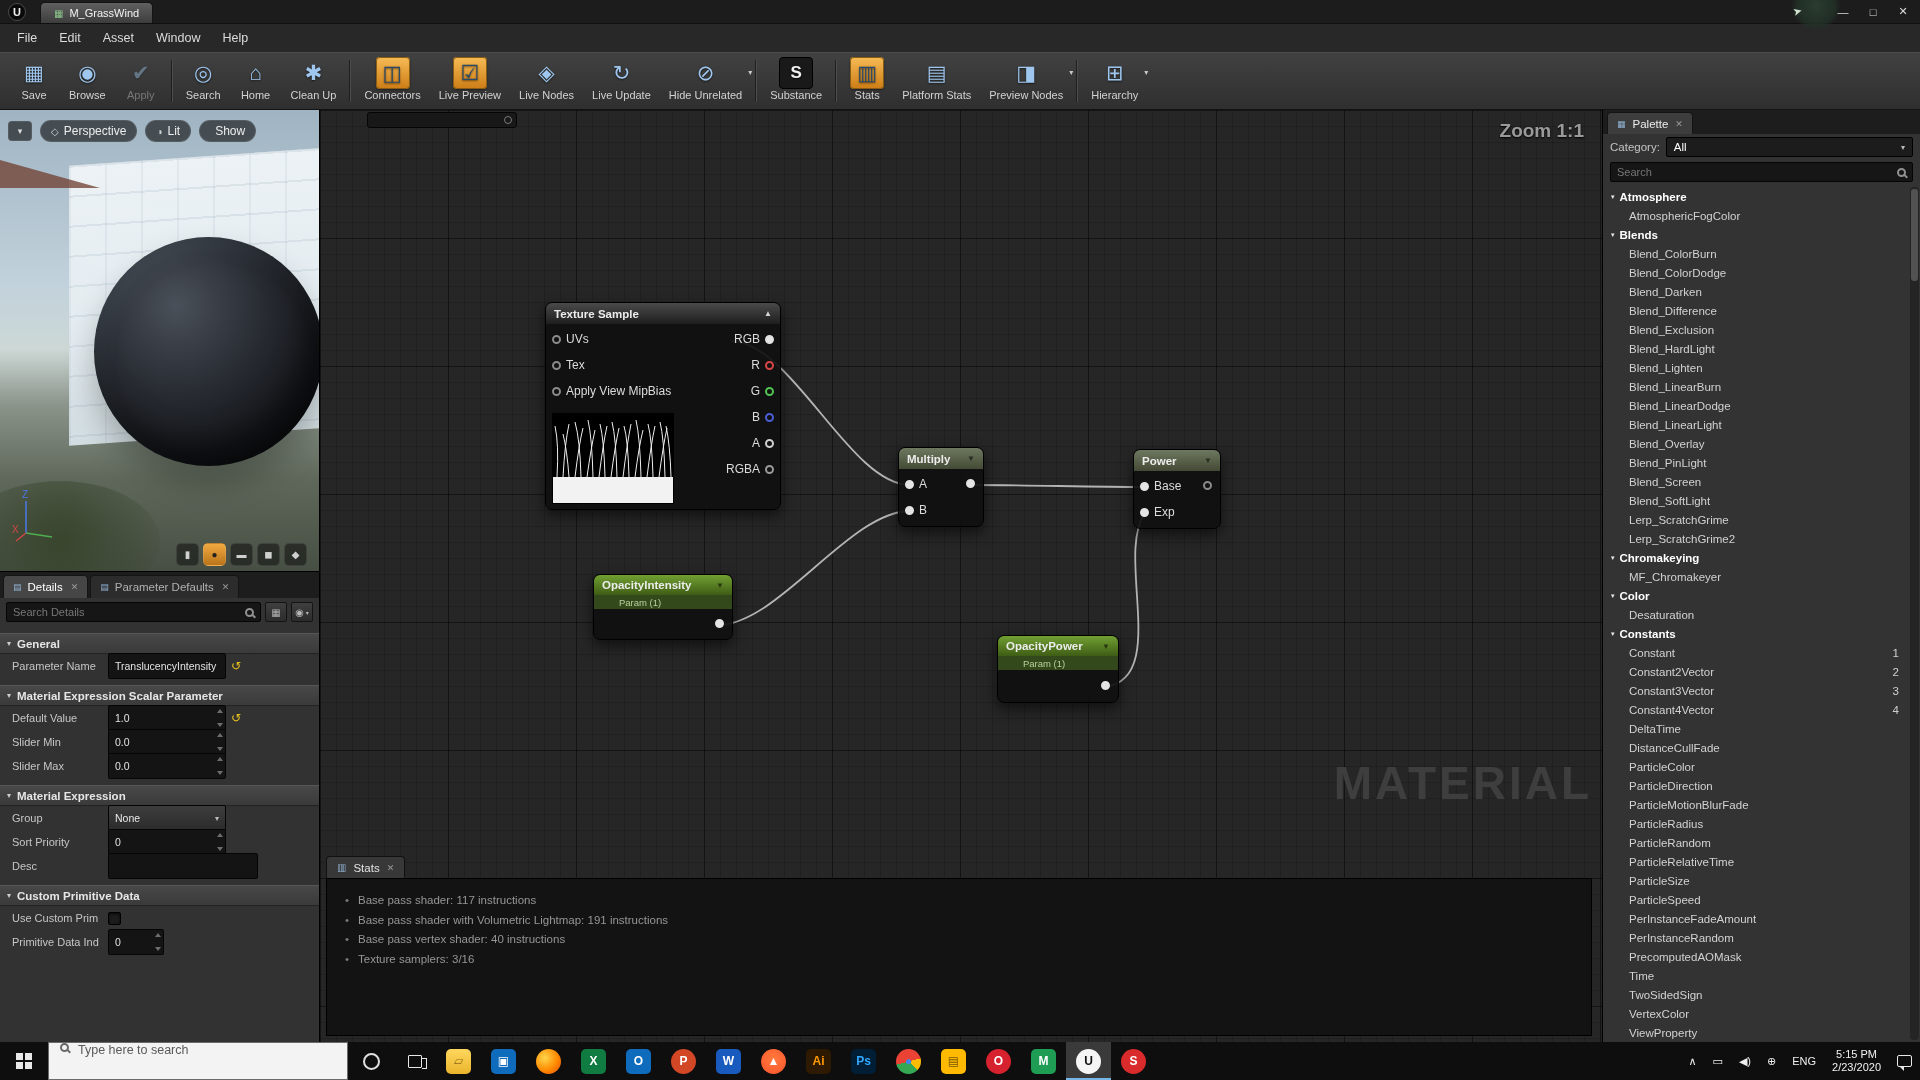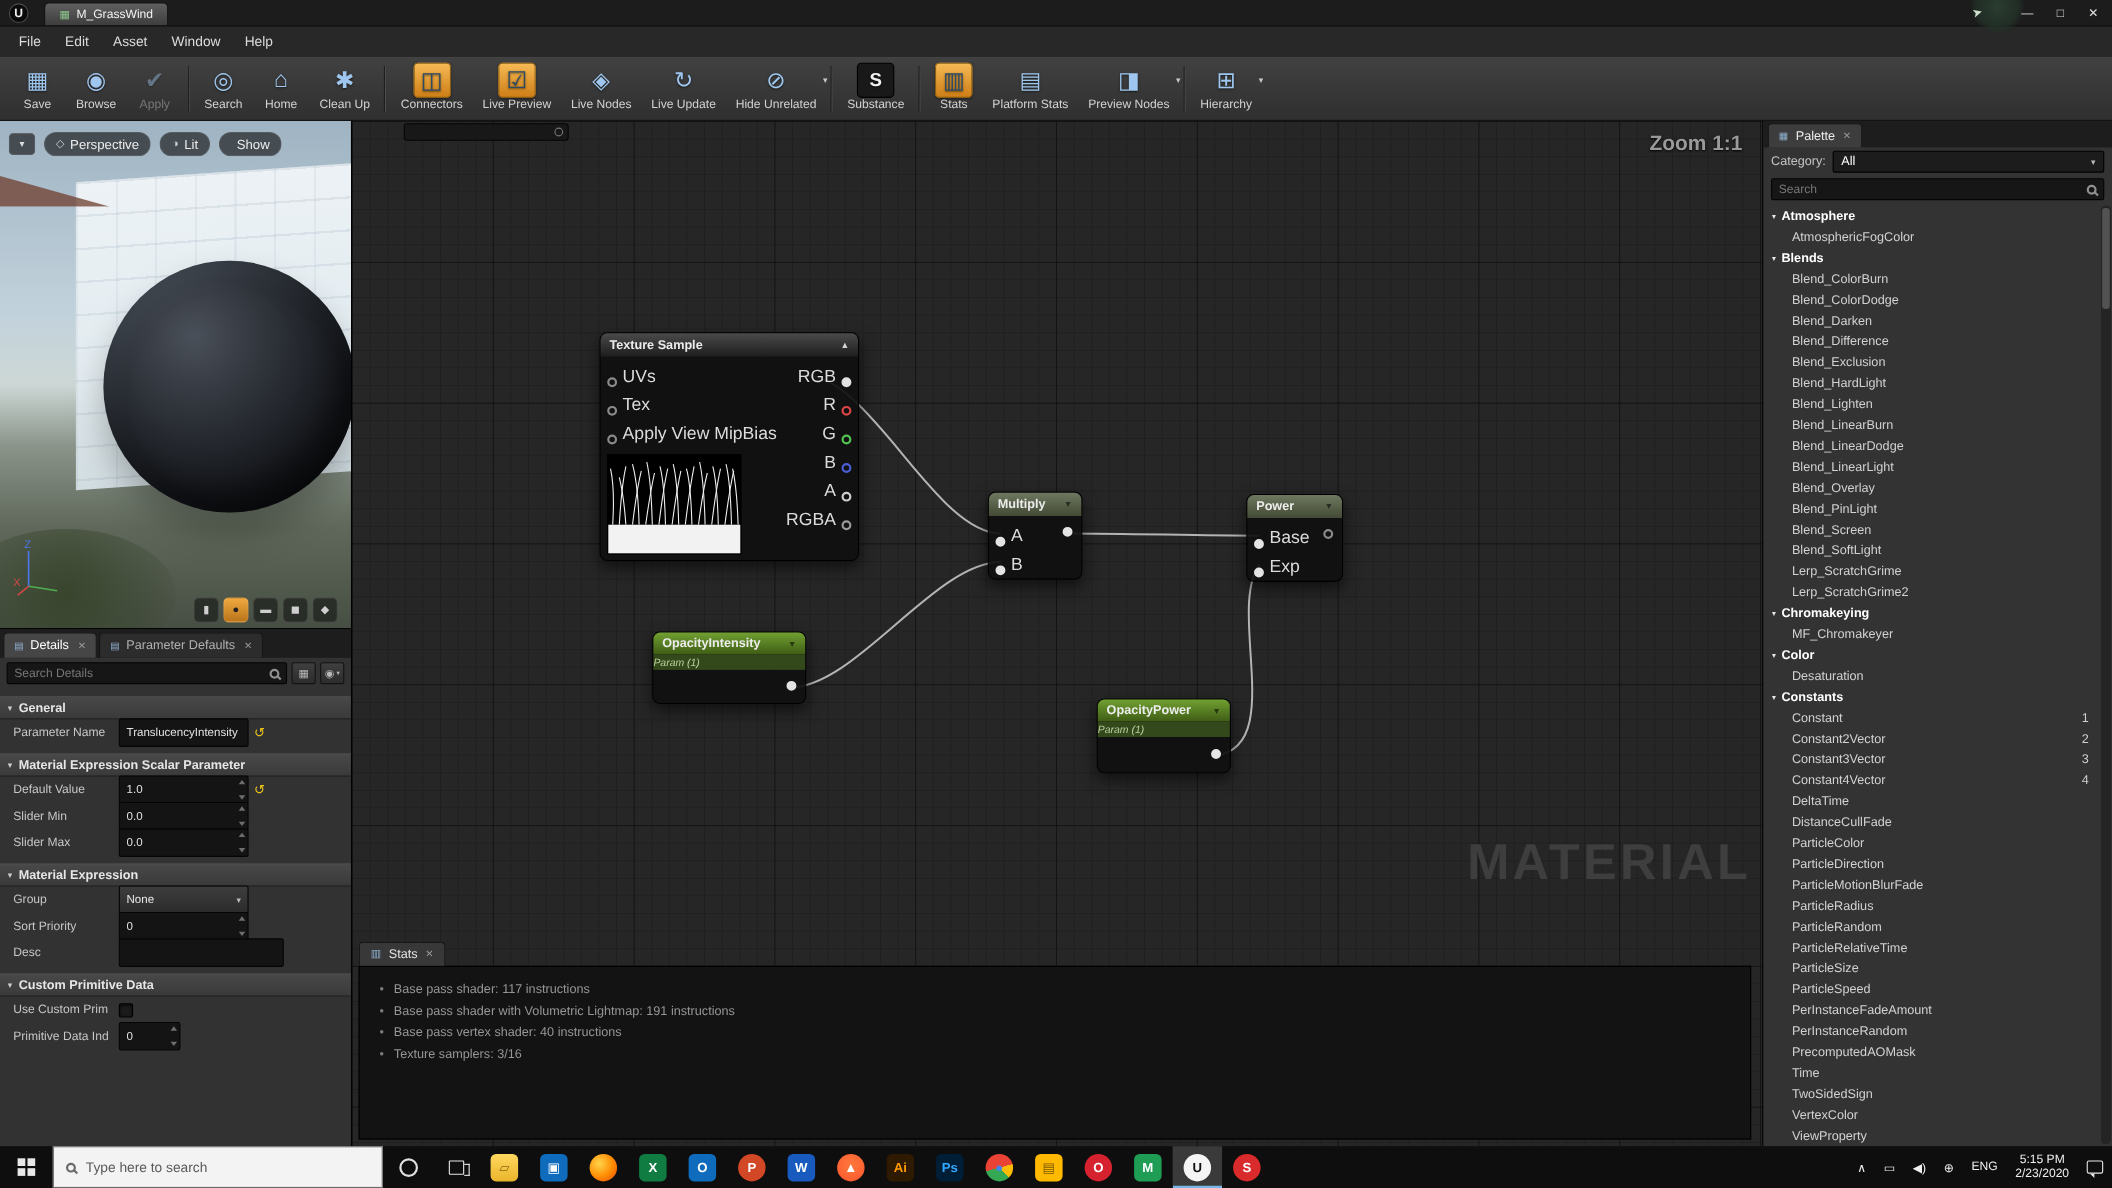--- a/index.html
+++ b/index.html
@@ -84,25 +84,25 @@
 .graph-pill .ring{width:8px;height:8px;border:1.5px solid #777;border-radius:50%}
 #wires{position:absolute;inset:0;pointer-events:none}
 .wire{fill:none;stroke:#c0c0c0;stroke-width:1.8;opacity:.92}
 .node{position:absolute;background:rgba(16,16,16,.93);border:1px solid #000;border-radius:7px;box-shadow:0 6px 14px rgba(0,0,0,.55)}
 .nhdr{height:21px;border-radius:6px 6px 0 0;display:flex;align-items:center;padding:0 8px;font-size:11.5px;font-weight:bold;color:#ececec;gap:6px}
 .nhdr .collapse{margin-left:auto;font-size:8px;color:rgba(255,255,255,.8)}
 .nhdr.olive{background:linear-gradient(#6e7860,#434a35)}
 .nhdr.olive .collapse,.nhdr.green .collapse{color:rgba(0,0,0,.55)}
 .nhdr.dark{background:linear-gradient(#4a4a4a,#1e1e1e)}
 .nhdr.green{background:linear-gradient(#71a032,#3f5d15)}
-.nsub{height:14px;background:#33491b;color:#b9cf9b;font-style:italic;font-size:9.5px;display:flex;align-items:center;padding:0 0}
+.nsub{height:14px;background:#33491b;color:#b9cf9b;font-size:9.5px;display:flex;align-items:center;padding:0 25px}
 .ncol{position:absolute;display:flex;flex-direction:column}
 .ncol.in{left:6px;top:23px}
 .ncol.out{right:6px;top:23px;align-items:flex-end}
-.nrow{height:26px;display:flex;align-items:flex-end;gap:5px;font-size:16px;color:#dcdcdc;white-space:nowrap}
+.nrow{height:26px;display:flex;align-items:center;gap:5px;font-size:12px;color:#dcdcdc;white-space:nowrap}
 .pin{width:9px;height:9px;border-radius:50%;border:2px solid #8a8a8a;flex-shrink:0}
 .pin.filled{background:#e4e4e4;border-color:#e4e4e4}
 .outpin{position:absolute}
 #node-ts{left:225px;top:192px;width:236px;height:208px}
 .ts-thumb{position:absolute;left:6px;top:110px;width:122px;height:91px;border:1px solid #000;background:#000}
 .ts-strip{position:absolute;left:0;bottom:0;width:100%;height:26px;background:#f2f2f2}
 #node-mul{left:578px;top:337px;width:86px;height:80px}
 #node-pow{left:813px;top:339px;width:88px;height:80px}
 #node-oi{left:273px;top:464px;width:140px;height:66px}
 #node-op{left:677px;top:525px;width:122px;height:68px}
@@ -134,21 +134,21 @@
 .prow.item{padding-left:26px}
 .prow .badge{margin-left:auto;color:#cfcfcf}
 .pscroll{position:absolute;right:1px;top:77px;bottom:2px;width:9px;background:#242424;border-radius:4px}
 .pscroll .thumb{position:absolute;left:1px;right:1px;top:2px;height:92px;background:#525252;border-radius:3px}
 
 
 #taskbar{position:absolute;left:0;right:0;bottom:0;height:38px;background:#0e0e0e;display:flex;align-items:center;z-index:60}
 .tb-start{width:48px;height:38px;display:flex;align-items:center;justify-content:center}
 .winlogo{display:grid;grid-template-columns:7px 7px;grid-template-rows:7px 7px;gap:1.5px}
 .winlogo i{background:#e8e8e8}
-.tb-search{width:300px;height:38px;background:#f3f3f3;border:1px solid #6a6a6a;display:flex;align-items:center;gap:9px;padding:0 11px;color:#5a5a5a;font-size:12.5px}
+.tb-search{width:300px;height:38px;background:#f3f3f3;border:1px solid #6a6a6a;display:flex;gap:9px;padding:0 11px;color:#5a5a5a;font-size:12.5px}
 .cortana{width:46px;display:flex;justify-content:center}
 .cortana .ring{width:17px;height:17px;border:2px solid #e0e0e0;border-radius:50%}
 .taskview{width:42px;display:flex;justify-content:center}
 .tv{width:14px;height:13px;border:1.5px solid #e8e8e8;position:relative;border-radius:1px}
 .tv::after{content:"";position:absolute;right:-6px;top:2px;width:4px;height:9px;border:1.5px solid #e8e8e8;border-left:none}
 .app-slot{width:45px;height:38px;display:flex;align-items:center;justify-content:center}
 .app-slot.is-active{background:#3a3a3a;box-shadow:inset 0 -2px 0 #77b7e8}
 .app-icon{width:25px;height:25px;border-radius:5px;display:flex;align-items:center;justify-content:center;font-weight:bold;font-size:12px}
 .app-icon.circle{border-radius:50%}
 .tray{margin-left:auto;display:flex;align-items:center;height:38px}

